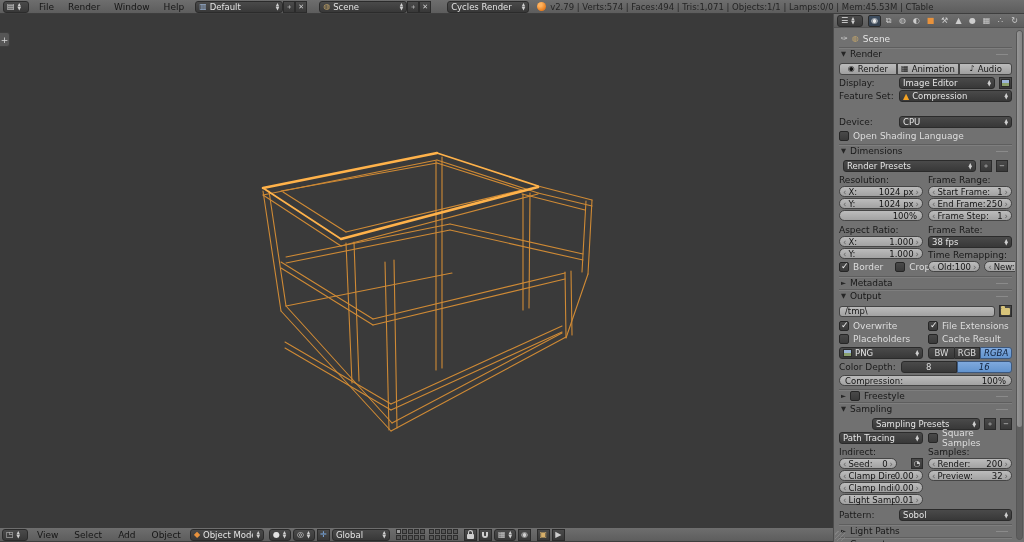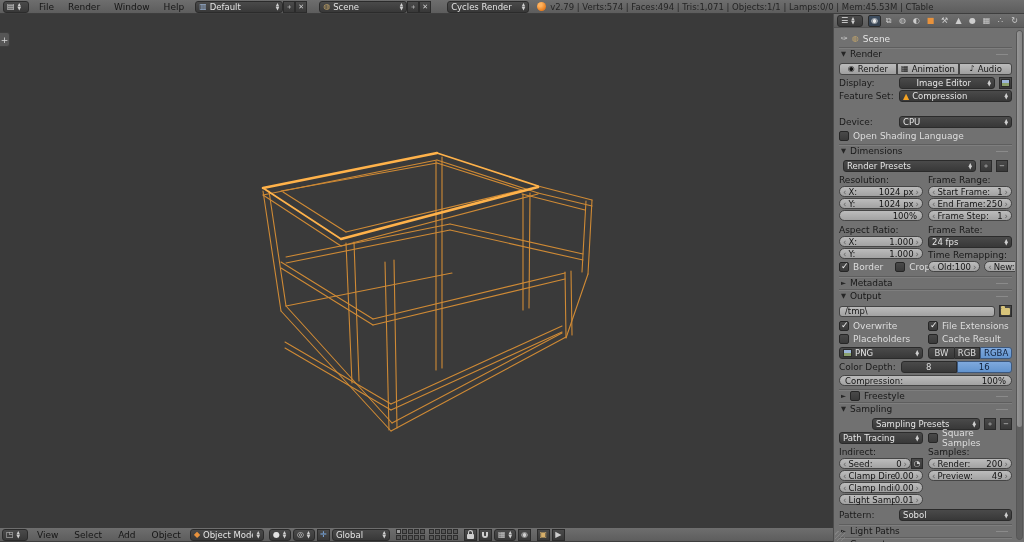--- a/index.html
+++ b/index.html
@@ -20,21 +20,21 @@
           color:#141414; display:flex; align-items:center; height:11px; padding:0 3px; font-size:8.5px; }
   .pill .arrL::before{ content:"‹"; color:rgba(0,0,0,.45); }
   .pill .arrR::before{ content:"›"; color:rgba(0,0,0,.45); }
   .pill .lbl { flex:1; padding-left:2px; white-space:nowrap; overflow:hidden; }
   .pill .val { padding-right:2px; white-space:nowrap; }
   .btn-light { background:linear-gradient(#bcbcbc,#9f9f9f); border:1px solid #454545;
           color:#141414; display:flex; align-items:center; justify-content:center; height:12px; font-size:8.5px; gap:3px; }
   .btn-dark { background:linear-gradient(#4a4a4a,#383838); border:1px solid #2b2b2b; color:#dcdcdc;
           display:flex; align-items:center; justify-content:center; height:12px; font-size:8.5px; }
   .btn-blue { background:linear-gradient(#7fa9dd,#6294cf); border:1px solid #3c5probably; border:1px solid #3c587e; color:#10203a;
-          display:flex; align-items:center; justify-content:center; height:12px; font-size:8.5px; }
+          display:flex; align-items:center; justify-content:center; height:12px; font-size:8.5px;font-style:italic; }
   .cb { width:10px; height:10px; border-radius:2px; background:linear-gradient(#494949,#3a3a3a);
         border:1px solid #262626; position:relative; flex:none; }
   .cb.on::after { content:"✓"; position:absolute; left:1px; top:-2px; color:#f2f2f2; font-size:9px; }
   .cb-row { display:flex; align-items:center; gap:4px; height:12px; color:#dddddd; }
   .ph { display:flex; align-items:center; gap:4px; height:13px; color:#191919;
         border-top:1px solid #5e5e5e; box-shadow:inset 0 1px 0 #7e7e7e; padding:0 2px; position:relative; }
   .ph::before { font-size:6.5px; color:#262626; }
   .ph.open::before { content:"▼"; }
   .ph.closed::before { content:"►"; }
   .ph .grip { position:absolute; right:4px; top:6px; width:12px; height:1px; background:#8b8b8b; }
@@ -341,21 +341,21 @@
         <span class="glyph">▦</span>
         <span>Animation</span>
       </div>
       <div class="btn-light" style="flex:1; border-radius:0 3px 3px 0; margin-left:-4px;">
         <span class="glyph">♪</span>
         <span>Audio</span>
       </div>
     </div>
     <div class="row" style="margin-bottom:1px;">
       <span style="width:56px;">Display:</span>
-      <div class="dd" style="flex:1;text-align:center;">
+      <div class="dd" style="flex:1;">
         <span class="txt">Image Editor</span>
         <span class="spin"></span>
       </div>
       <div class="btn-dark sqbtn">
           <span class="i-img"></span>
         </div>
     </div>
     <div class="row" style="margin-bottom:14px;">
       <span style="width:56px;">Feature Set:</span>
       <div class="dd" style="flex:1;">
@@ -442,21 +442,21 @@
             <span class="arrR"></span>
           </div>
         <div class="pill">
             <span class="arrL"></span>
             <span class="lbl">Frame Step:</span>
             <span class="val">1</span>
             <span class="arrR"></span>
           </div>
         <div class="sublabel" style="margin-top:3px;">Frame Rate:</div>
         <div class="dd">
-          <span class="txt">24 fps</span>
+          <span class="txt">38 fps</span>
           <span class="spin"></span>
         </div>
         <div class="sublabel" style="margin-top:1px;">Time Remapping:</div>
         <div class="row">
           <div class="pill" style="flex:1;">
               <span class="arrL"></span>
               <span class="lbl">Old:</span>
               <span class="val">100</span>
               <span class="arrR"></span>
             </div>
@@ -578,21 +578,21 @@
       <div class="col">
         <div class="cb-row">
           <span class="cb"></span>
           <span>Square Samples</span>
         </div>
       </div>
     </div>
     <div class="cols">
       <div class="col">
         <div class="sublabel">Indirect:</div>
-        <div class="row" style="gap:0;">
+        <div class="row" style="gap:14px;">
           <div class="pill" style="flex:1;">
               <span class="arrL"></span>
               <span class="lbl">Seed:</span>
               <span class="val">0</span>
               <span class="arrR"></span>
             </div>
           <div class="btn-dark sqbtn" style="width:12px; height:11px;">
               <span class="glyph" style="color:#cfcfcf;">◔</span>
             </div>
         </div>
@@ -619,21 +619,21 @@
         <div class="sublabel">Samples:</div>
         <div class="pill">
             <span class="arrL"></span>
             <span class="lbl">Render:</span>
             <span class="val">200</span>
             <span class="arrR"></span>
           </div>
         <div class="pill">
             <span class="arrL"></span>
             <span class="lbl">Preview:</span>
-            <span class="val">49</span>
+            <span class="val">32</span>
             <span class="arrR"></span>
           </div>
       </div>
     </div>
     <div class="row" style="margin:4px 0 3px;">
       <span style="width:56px;">Pattern:</span>
       <div class="dd" style="flex:1;">
         <span class="txt">Sobol</span>
         <span class="spin"></span>
       </div>

